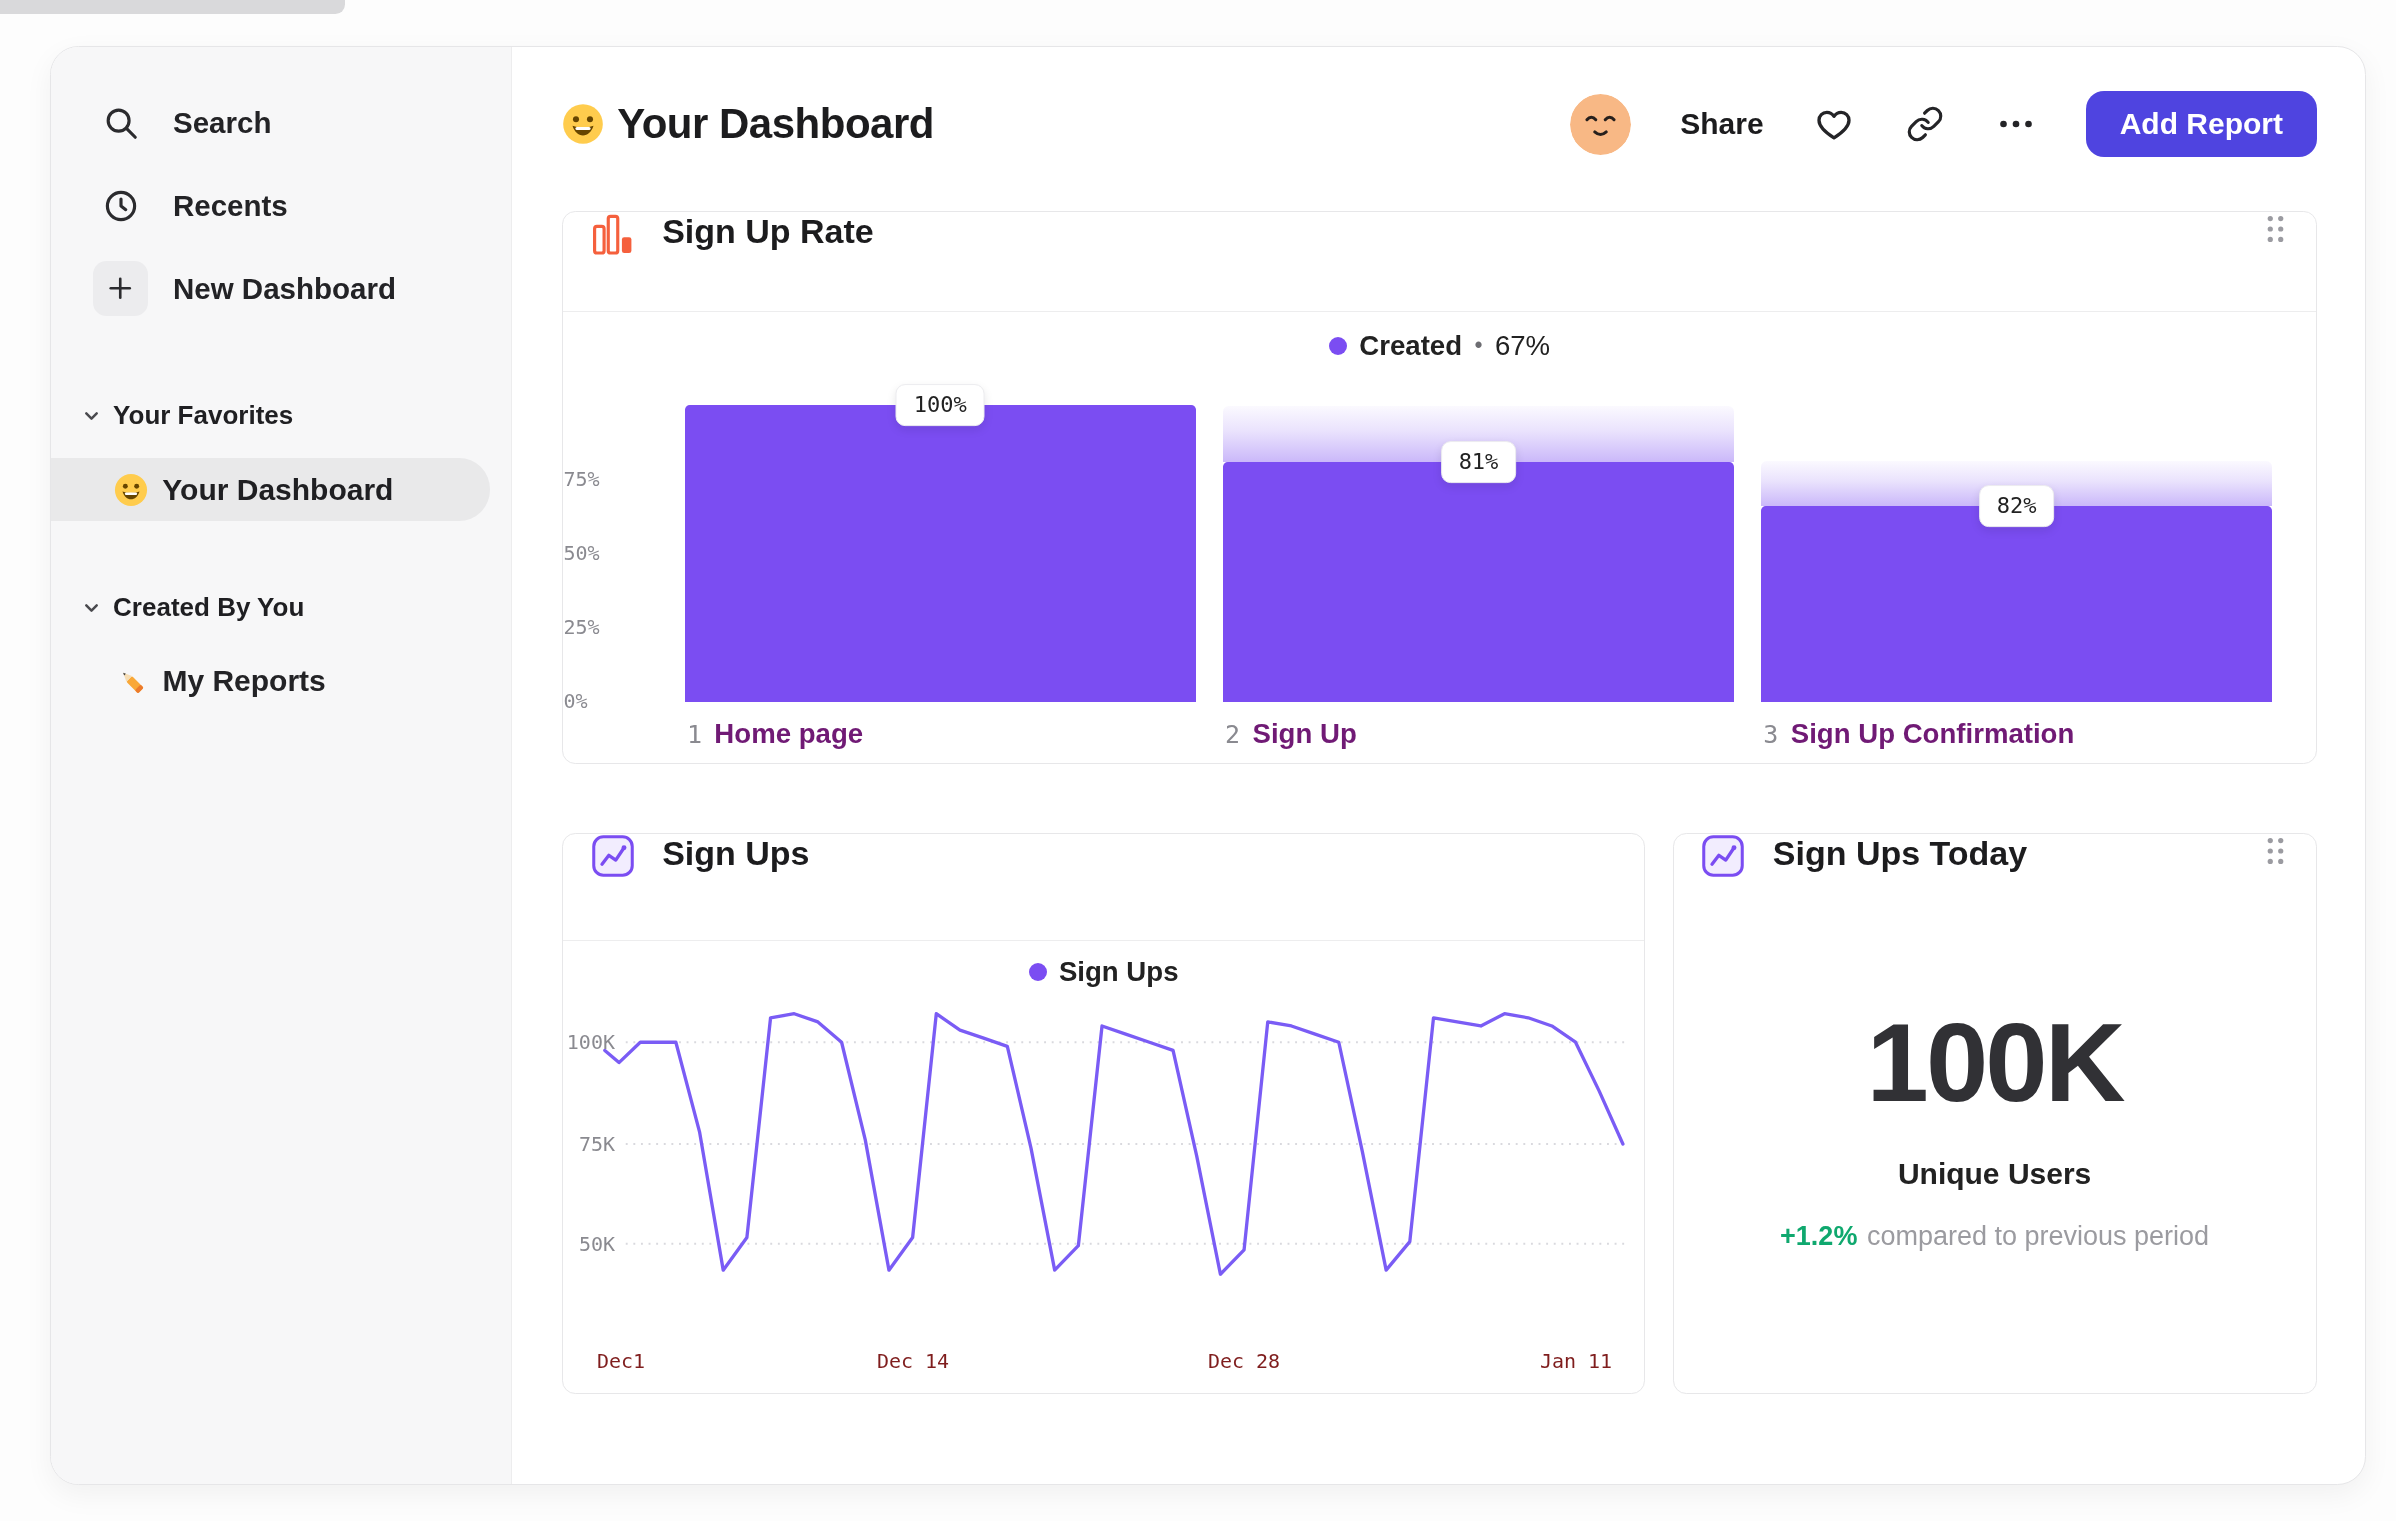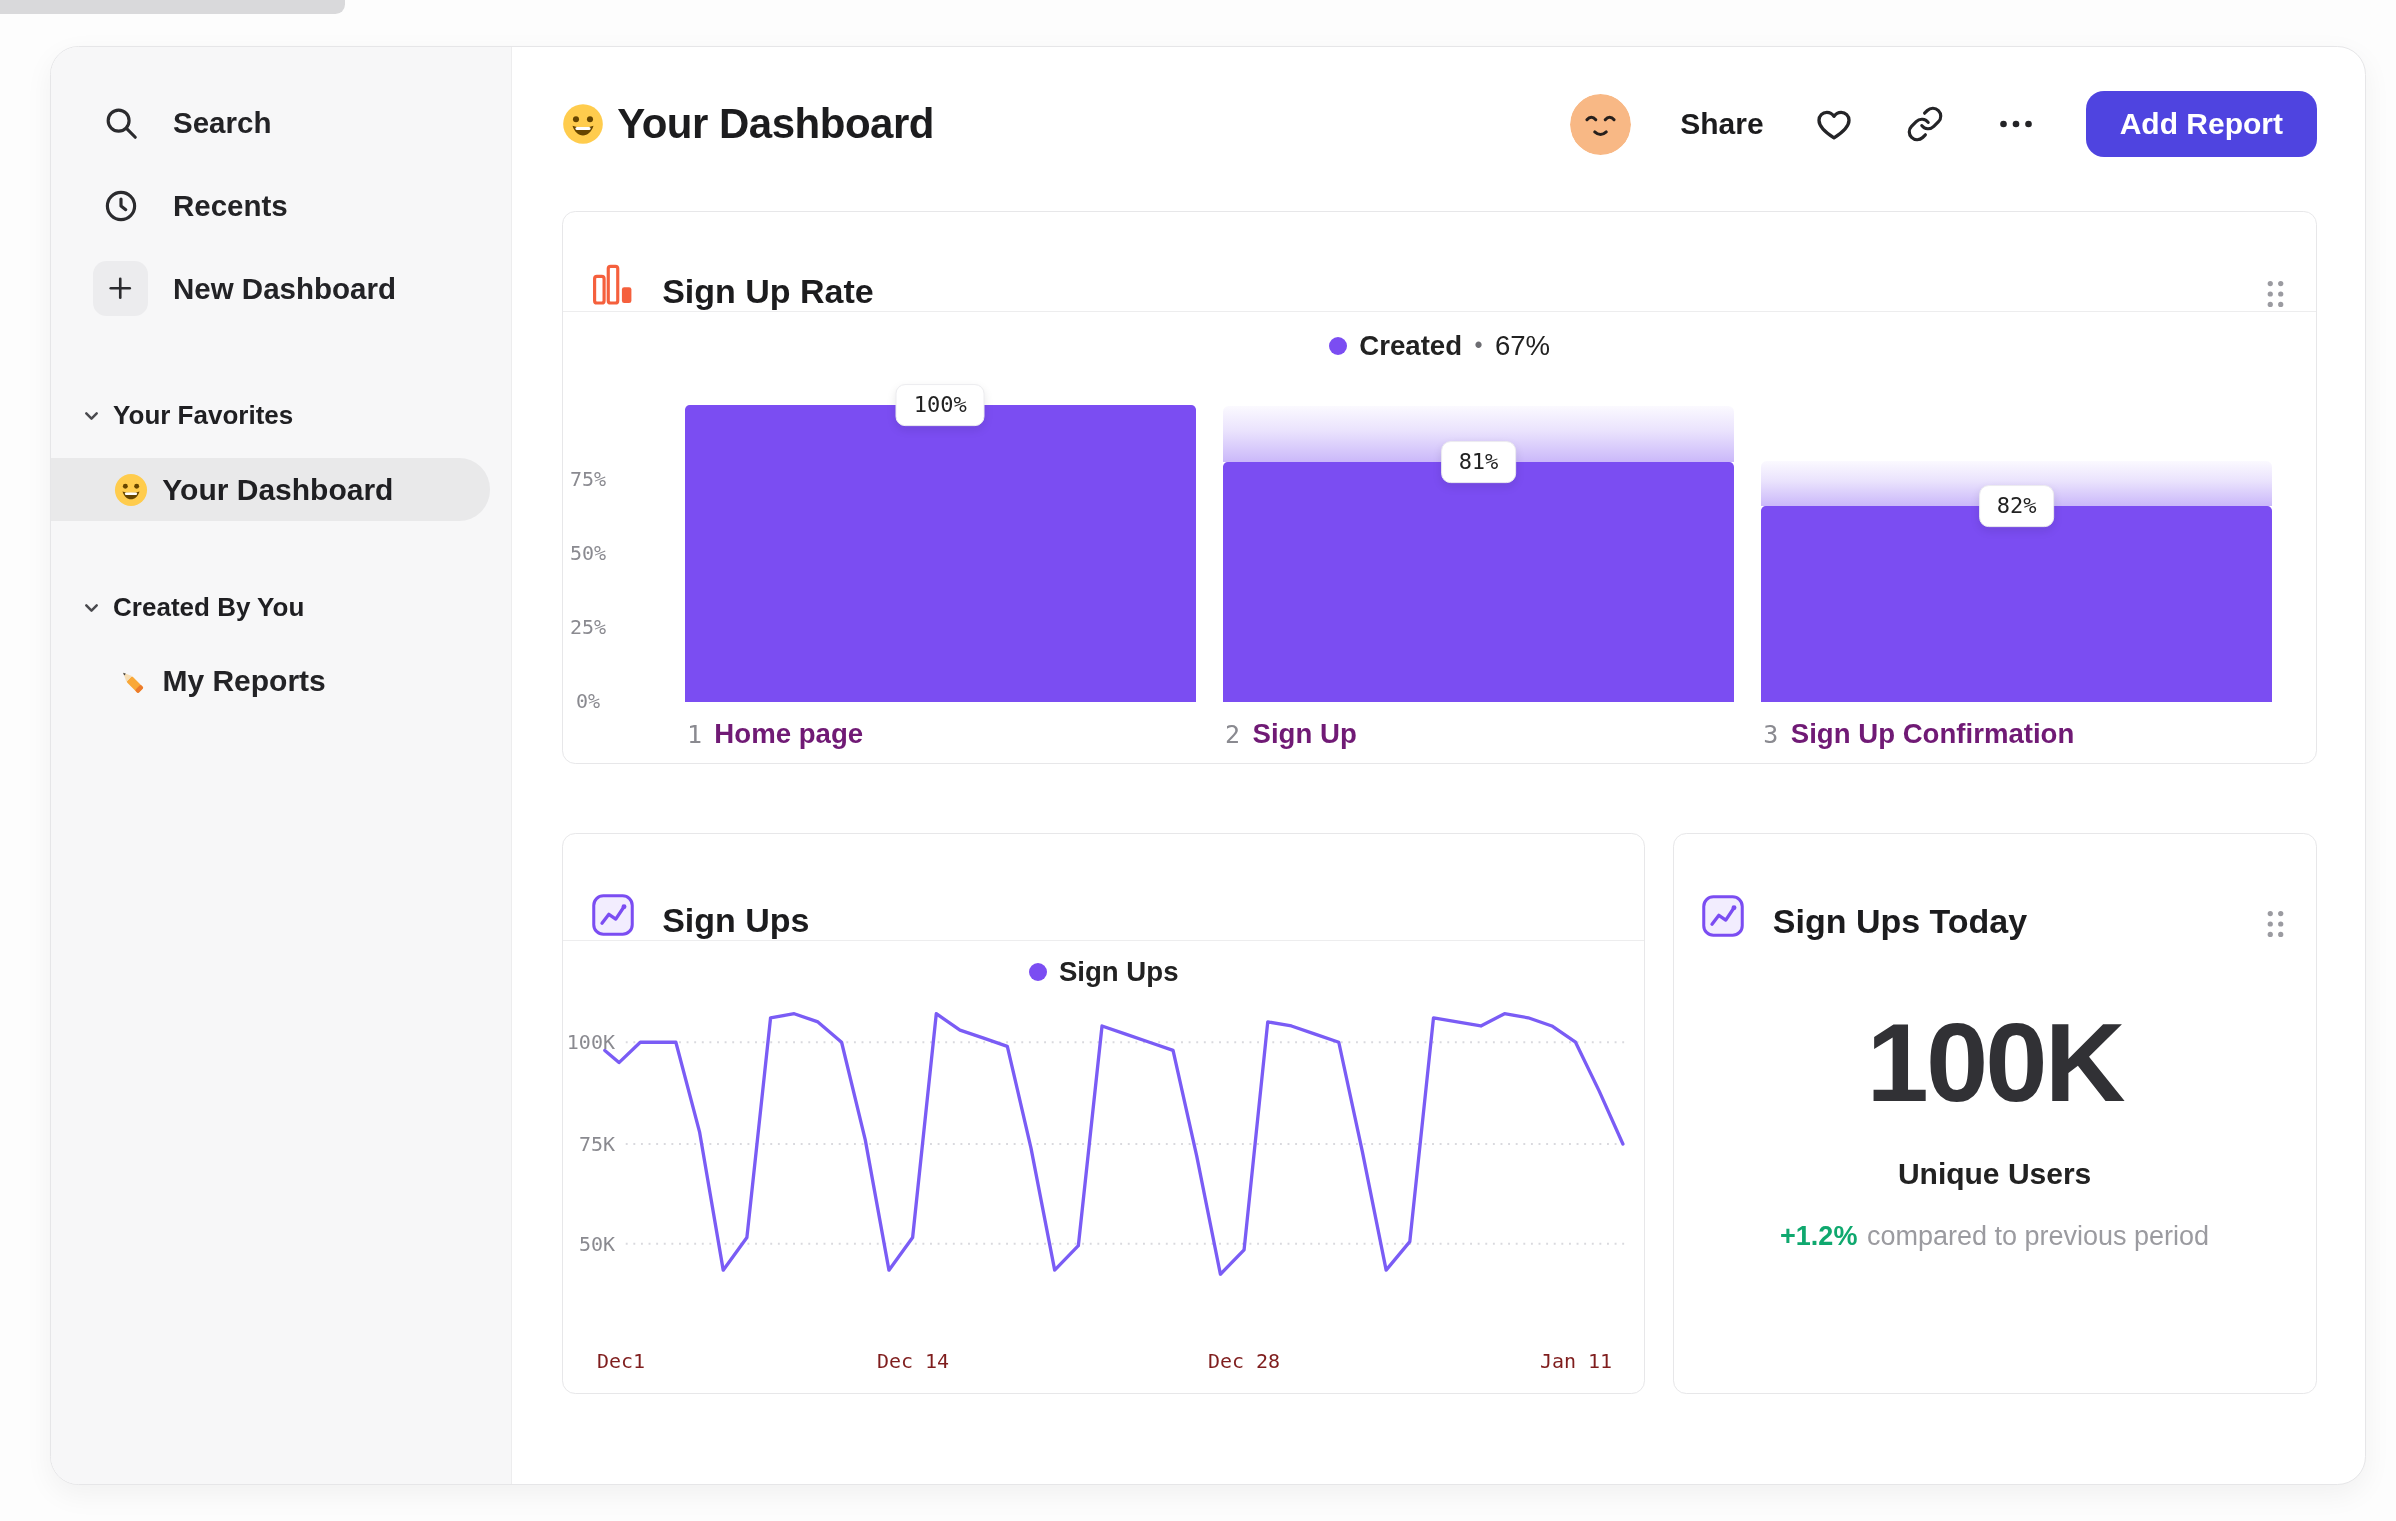--- a/index.html
+++ b/index.html
@@ -65,37 +65,37 @@
   .share { font-size:30px; font-weight:600; color:#1c1c1e; cursor:pointer; }
   .hbtn { width:42px; height:42px; display:flex; align-items:center; justify-content:center; cursor:pointer; }
   .add-report {
     height:66px; padding:0 34px; background:var(--indigo,#4F44E0); color:#fff;
     font-size:30px; font-weight:600; border:none; border-radius:18px; cursor:pointer;
     font-family:"Liberation Sans", sans-serif;
   }
 
   
   .card { background:#fff; border:1.9px solid #e7e7e9; border-radius:13.3px; position:relative; }
-  .card-head { position:absolute; top:0; left:0; right:0; height:100px; display:flex; align-items:flex-end; padding:0 27.6px; }
+  .card-head { position:absolute; top:0; left:0; right:0; height:100px; display:flex; align-items:flex-start; padding:0 27.6px; }
   .card-head.with-divider { border-bottom:1.9px solid #ededee; }
   .card-title { margin-left:27.6px; font-size:34px; font-weight:700; color:#1c1c1e; }
   .drag { margin-left:auto; cursor:grab; display:flex; }
 
   .funnel-card { margin:54px 49px 0 50px; width:1755px; height:553px; }
 
   .legend-row { position:absolute; left:0; right:0; display:flex; align-items:center; justify-content:center; gap:12.4px; }
   .funnel-card .legend-row { top:102px; height:63px; }
   .ldot { width:18px; height:18px; border-radius:50%; background:var(--purple,#7B4DF2); }
   .legend-label { font-size:27.6px; font-weight:700; color:#222; }
   .legend-sep { font-size:23px; color:#6d6d72; }
   .legend-value { font-size:27.6px; font-weight:500; color:#222; }
 
   .funnel-plot { position:absolute; top:193px; left:0; right:44px; height:297px; display:flex; }
   .fyaxis { width:59px; flex:0 0 59px; position:relative; }
-  .yt { position:absolute; right:9.5px; width:49px; text-align:center; font-size:20px; color:#8a8a90; height:27px; line-height:27px; }
+  .yt { position:absolute; right:9.5px; width:49px; text-align:left; font-size:20px; color:#8a8a90; height:27px; line-height:27px; }
   .yt75{ top:61px; } .yt50{ top:135px; } .yt25{ top:209px; } .yt0{ top:283px; }
   .funnel-bars { flex:1; margin-left:19px; display:flex; gap:27.6px;padding-left:44px; }
   .funnel-step { flex:1; position:relative; }
   .bar-solid { position:absolute; bottom:0; left:0; right:0; background:var(--purple,#7B4DF2); border-radius:4.8px 4.8px 0 0; }
   .bar-ghost { position:absolute; left:0; right:0; border-radius:5.7px 5.7px 0 0;
     background:linear-gradient(180deg, rgba(123,77,242,.03) 0%, rgba(123,77,242,.16) 45%, rgba(123,77,242,.40) 100%); }
   .chip {
     position:absolute; left:50%; transform:translate(-50%,50%);
     background:#fff; border:1.9px solid #ececef; border-radius:9.5px;
     padding:7.6px 17px; font-size:22px; color:#222;

